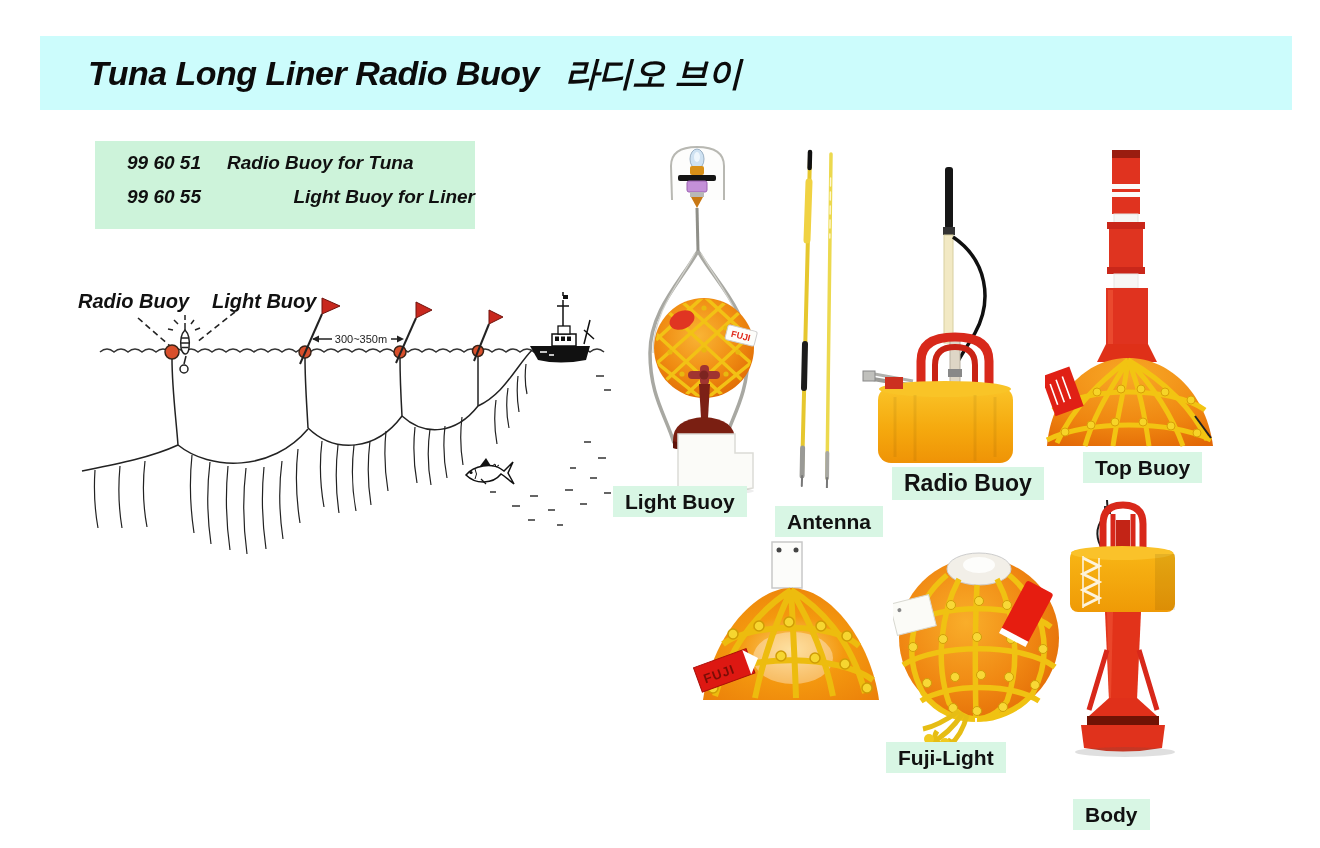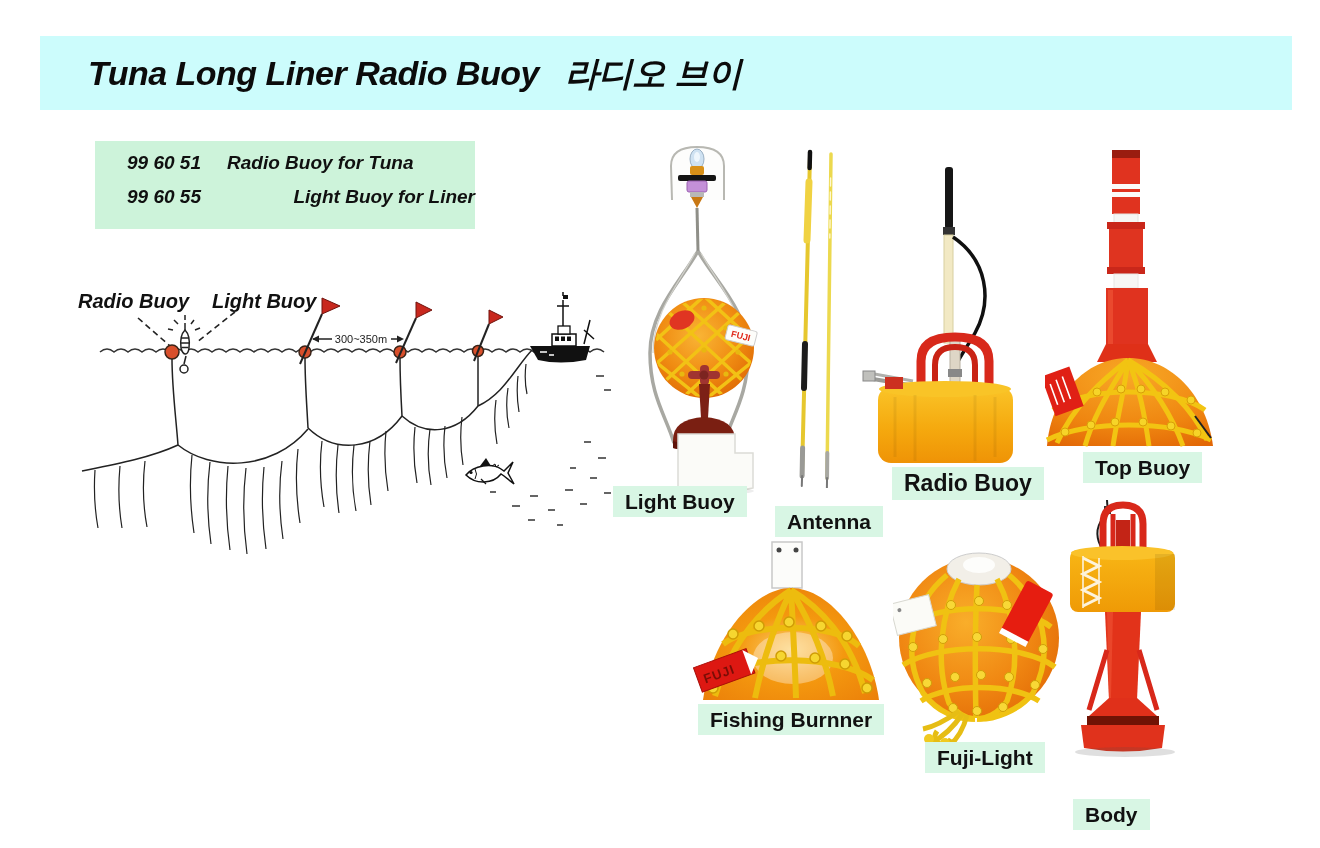--- a/index.html
+++ b/index.html
@@ -25,21 +25,21 @@
   .photo{position:absolute;}
 
   
   .plabel{position:absolute;background:#d8f6e4;color:#111;font-weight:bold;font-size:21px;
           padding:4px 12px;line-height:1.1;white-space:nowrap;}
   .lbl-light-buoy{left:613px;top:486px;}
   .lbl-antenna{left:775px;top:506px;}
   .lbl-radio-buoy{left:892px;top:467px;font-size:23px;}
   .lbl-top-buoy{left:1065px;top:452px;margin-left:18px;}
   .lbl-fishing-burner{left:698px;top:704px;}
-  .lbl-fuji-light{left:925px;top:742px;}
+  .lbl-fuji-light{left:886px;top:742px;}
   .lbl-body{left:1073px;top:799px;}
 
   svg{display:block;}
   .diag-label{font-family:"Liberation Sans",sans-serif;font-weight:bold;font-style:italic;
               font-size:20px;fill:#111;}
   .diag-dist{font-family:"Liberation Sans",sans-serif;font-size:11px;fill:#222;}
   .tagtext{font-family:"Liberation Sans",sans-serif;font-weight:bold;}
 </style>
 </head>
 <body>
@@ -469,17 +469,16 @@
         <path d="M18 225 L102 225 L99 248 Q60 255 21 248 Z" fill="#e0321c"></path>
         <ellipse cx="62" cy="252" rx="50" ry="5" fill="rgba(80,80,80,0.18)"></ellipse>
       </g>
     </svg>
   </div>
 
   <div class="plabel lbl-light-buoy">Light Buoy</div>
   <div class="plabel lbl-antenna">Antenna</div>
   <div class="plabel lbl-radio-buoy">Radio Buoy</div>
   <div class="plabel lbl-top-buoy">Top Buoy</div>
-  <div class="plabel lbl-fishing-burner">Fishing Burnner</div>
   <div class="plabel lbl-fuji-light">Fuji-Light</div>
   <div class="plabel lbl-body">Body</div>
 
 </div>
 
 </body></html>

